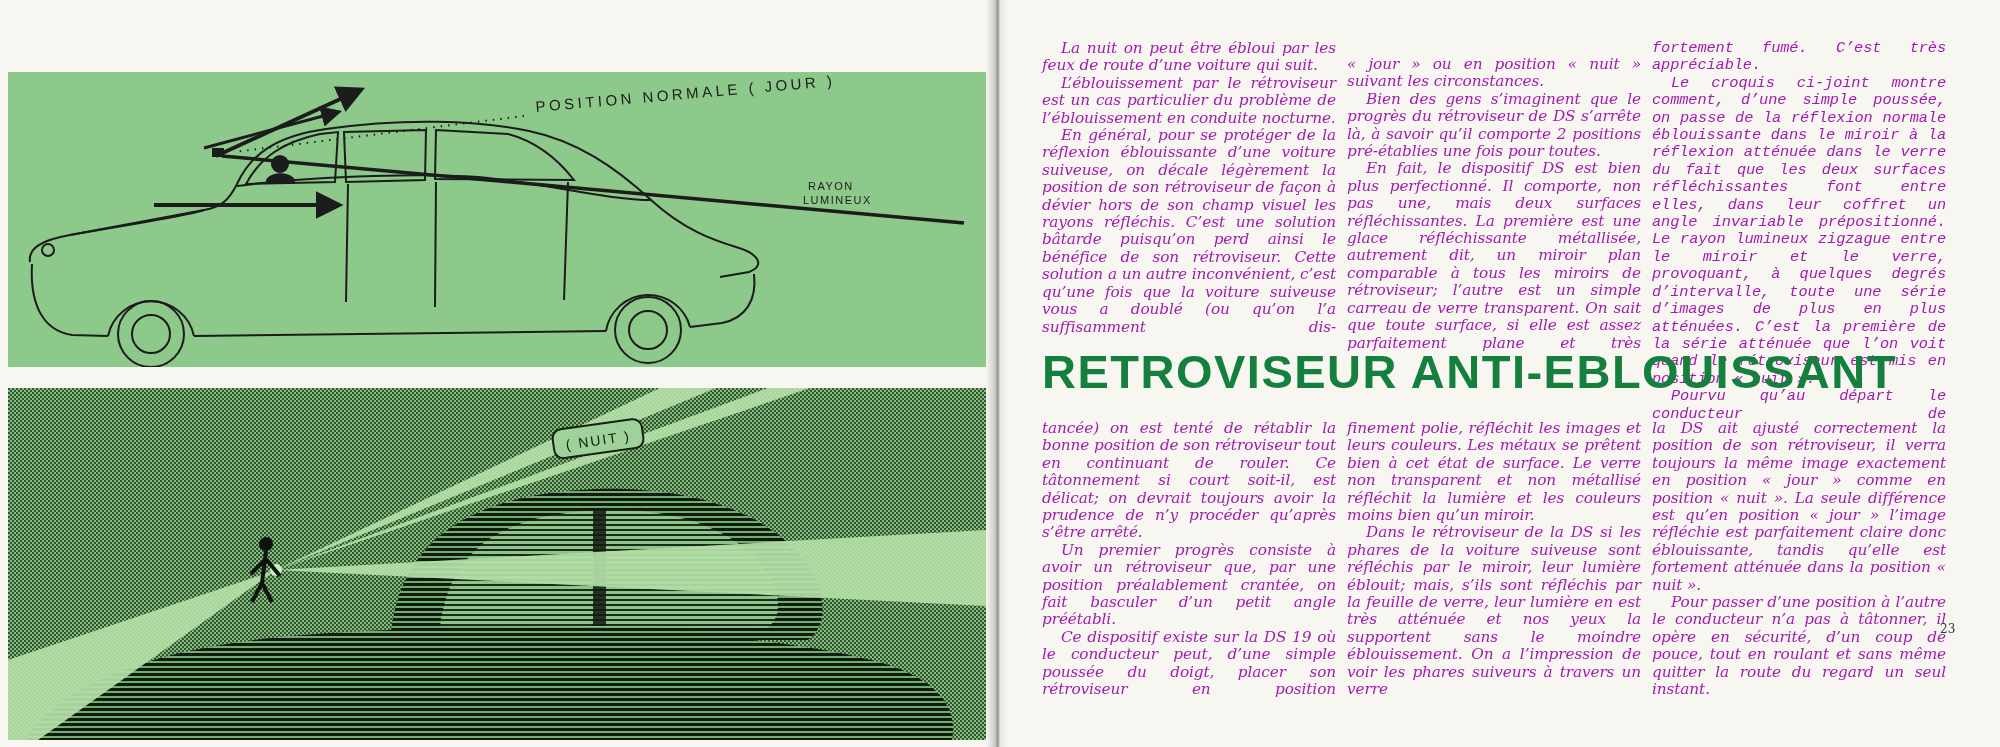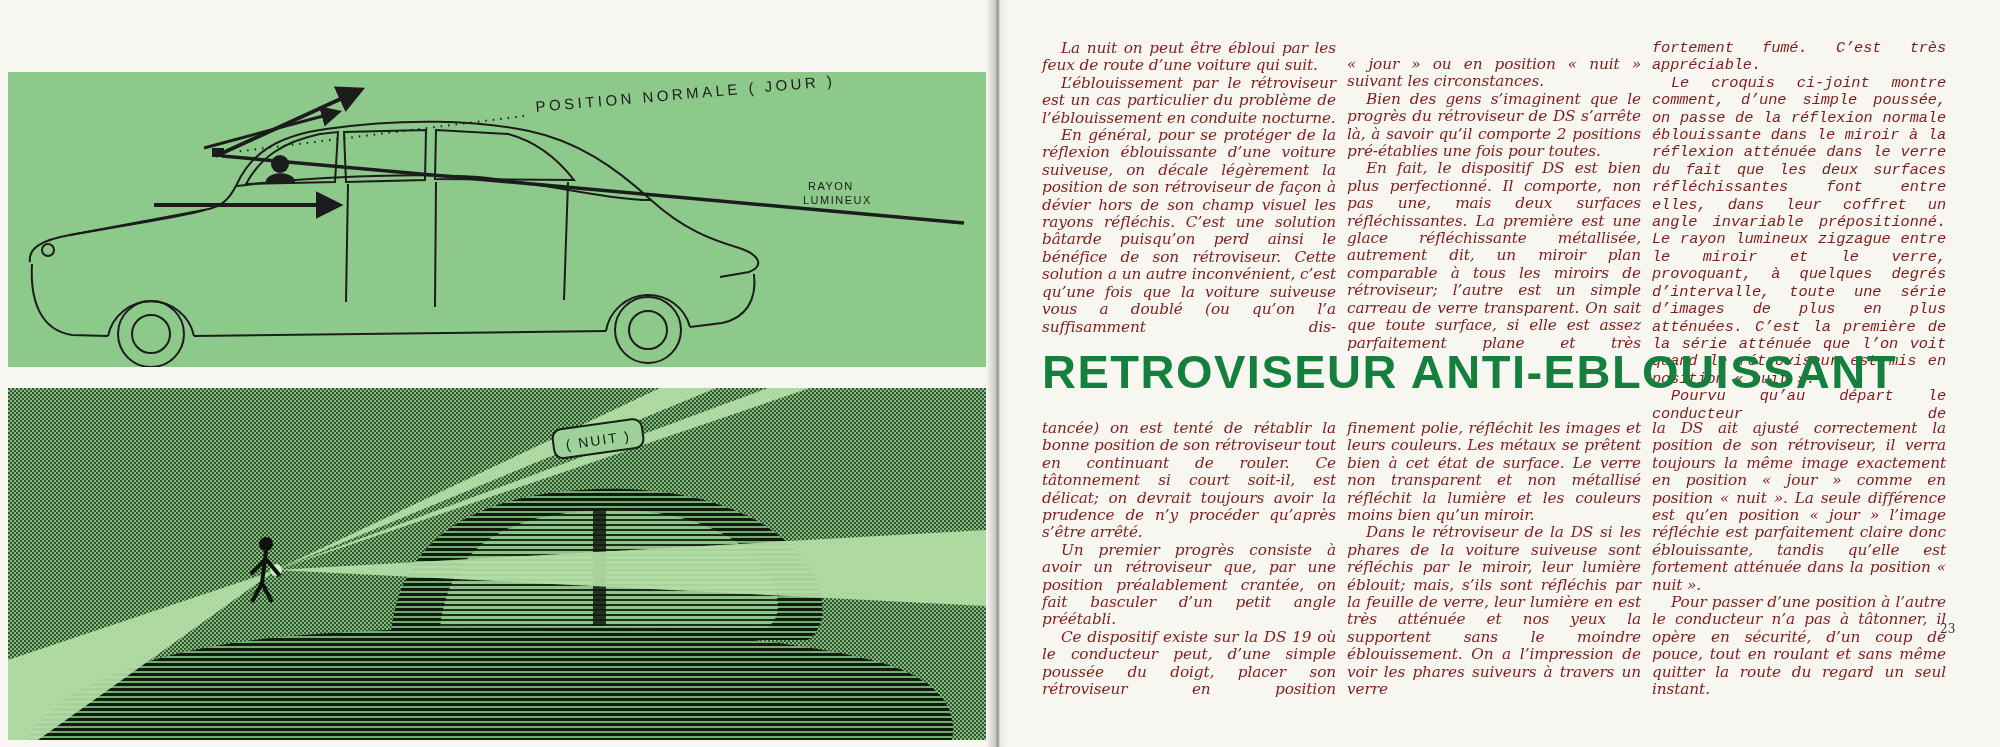--- a/index.html
+++ b/index.html
@@ -13,21 +13,21 @@
   #night-panel{top:388px;height:352px;background:#6fae6e;}
   .panel svg{display:block;width:100%;height:100%;}
 
   
   #gutter{position:absolute;left:986px;top:0;width:22px;height:747px;
     background:linear-gradient(to right, rgba(90,90,85,0) 0%, rgba(90,90,85,0.28) 42%,
       rgba(70,70,66,0.55) 52%, rgba(120,120,114,0.10) 66%, rgba(255,255,255,0) 100%);}
 
   
   .col{position:absolute;width:294px;font-style:italic;font-size:15.3px;line-height:17.4px;
-       color:#7f1d1d;text-align:justify;letter-spacing:-0.1px;}
+       color:#a21caf;text-align:justify;letter-spacing:-0.1px;}
   .col p{margin:0;text-indent:19px;}
   .col p.cont{text-indent:0;}
   .col p.flowout{text-align-last:justify;}
   #col-t1{left:1042px;top:40px;}  #col-t2{left:1347px;top:56px;}  #col-t3{left:1652px;top:40px;font-family:Liberation Mono, monospace;}
   #col-b1{left:1042px;top:420px;} #col-b2{left:1347px;top:420px;} #col-b3{left:1652px;top:420px;}
 
   #page-title{position:absolute;left:1042px;top:348px;width:920px;
       font-family:"Liberation Sans", sans-serif;font-weight:bold;font-size:47px;line-height:1;
       letter-spacing:1.5px;color:#15803d;white-space:nowrap;}
   #page-number{position:absolute;left:1940px;top:622px;font-size:12px;color:#333;}

